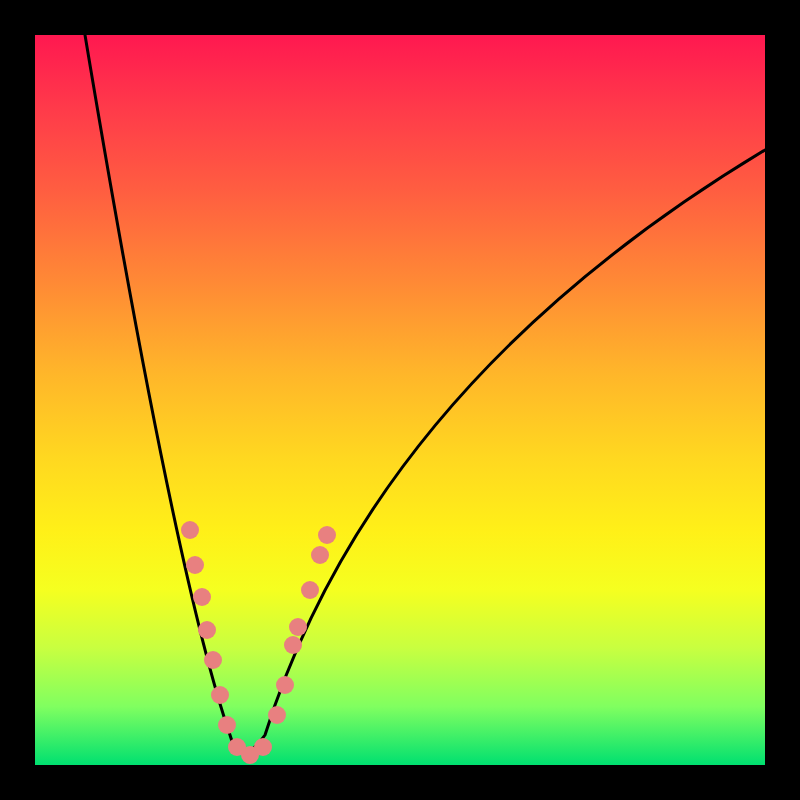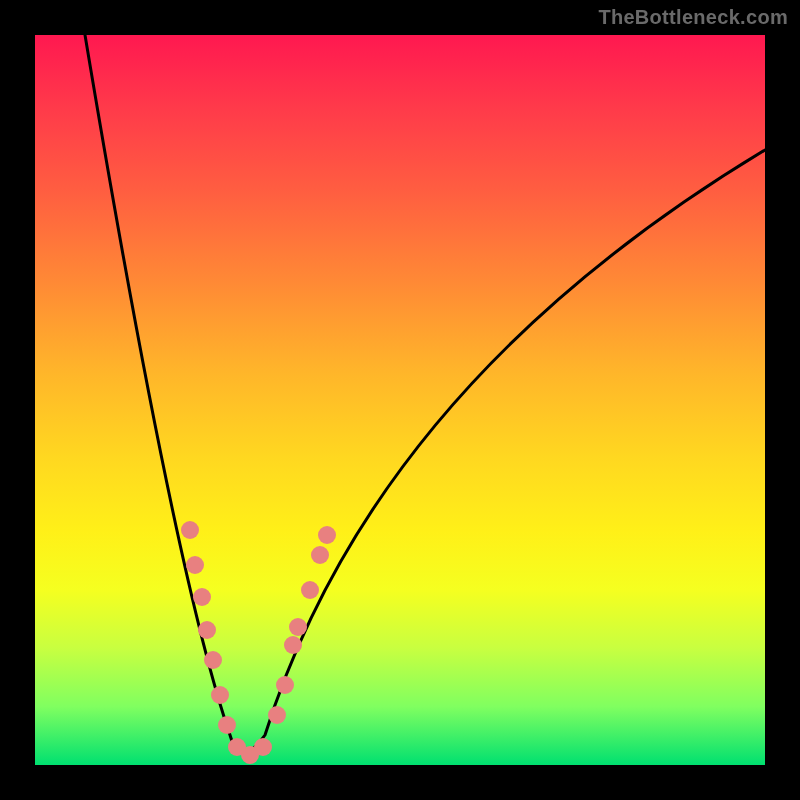--- a/index.html
+++ b/index.html
@@ -85,15 +85,14 @@
 
       <circle r="9" cx="202" cy="712" fill="#e88080"></circle>
       <circle r="9" cx="215" cy="720" fill="#e88080"></circle>
       <circle r="9" cx="228" cy="712" fill="#e88080"></circle>
       <circle r="9" cx="242" cy="680" fill="#e88080"></circle>
       <circle r="9" cx="250" cy="650" fill="#e88080"></circle>
     </svg>
 
   </div>
 
-  <div class="watermark">TheBottleneck.com</div>
 
 </div>
 
 </body></html>

